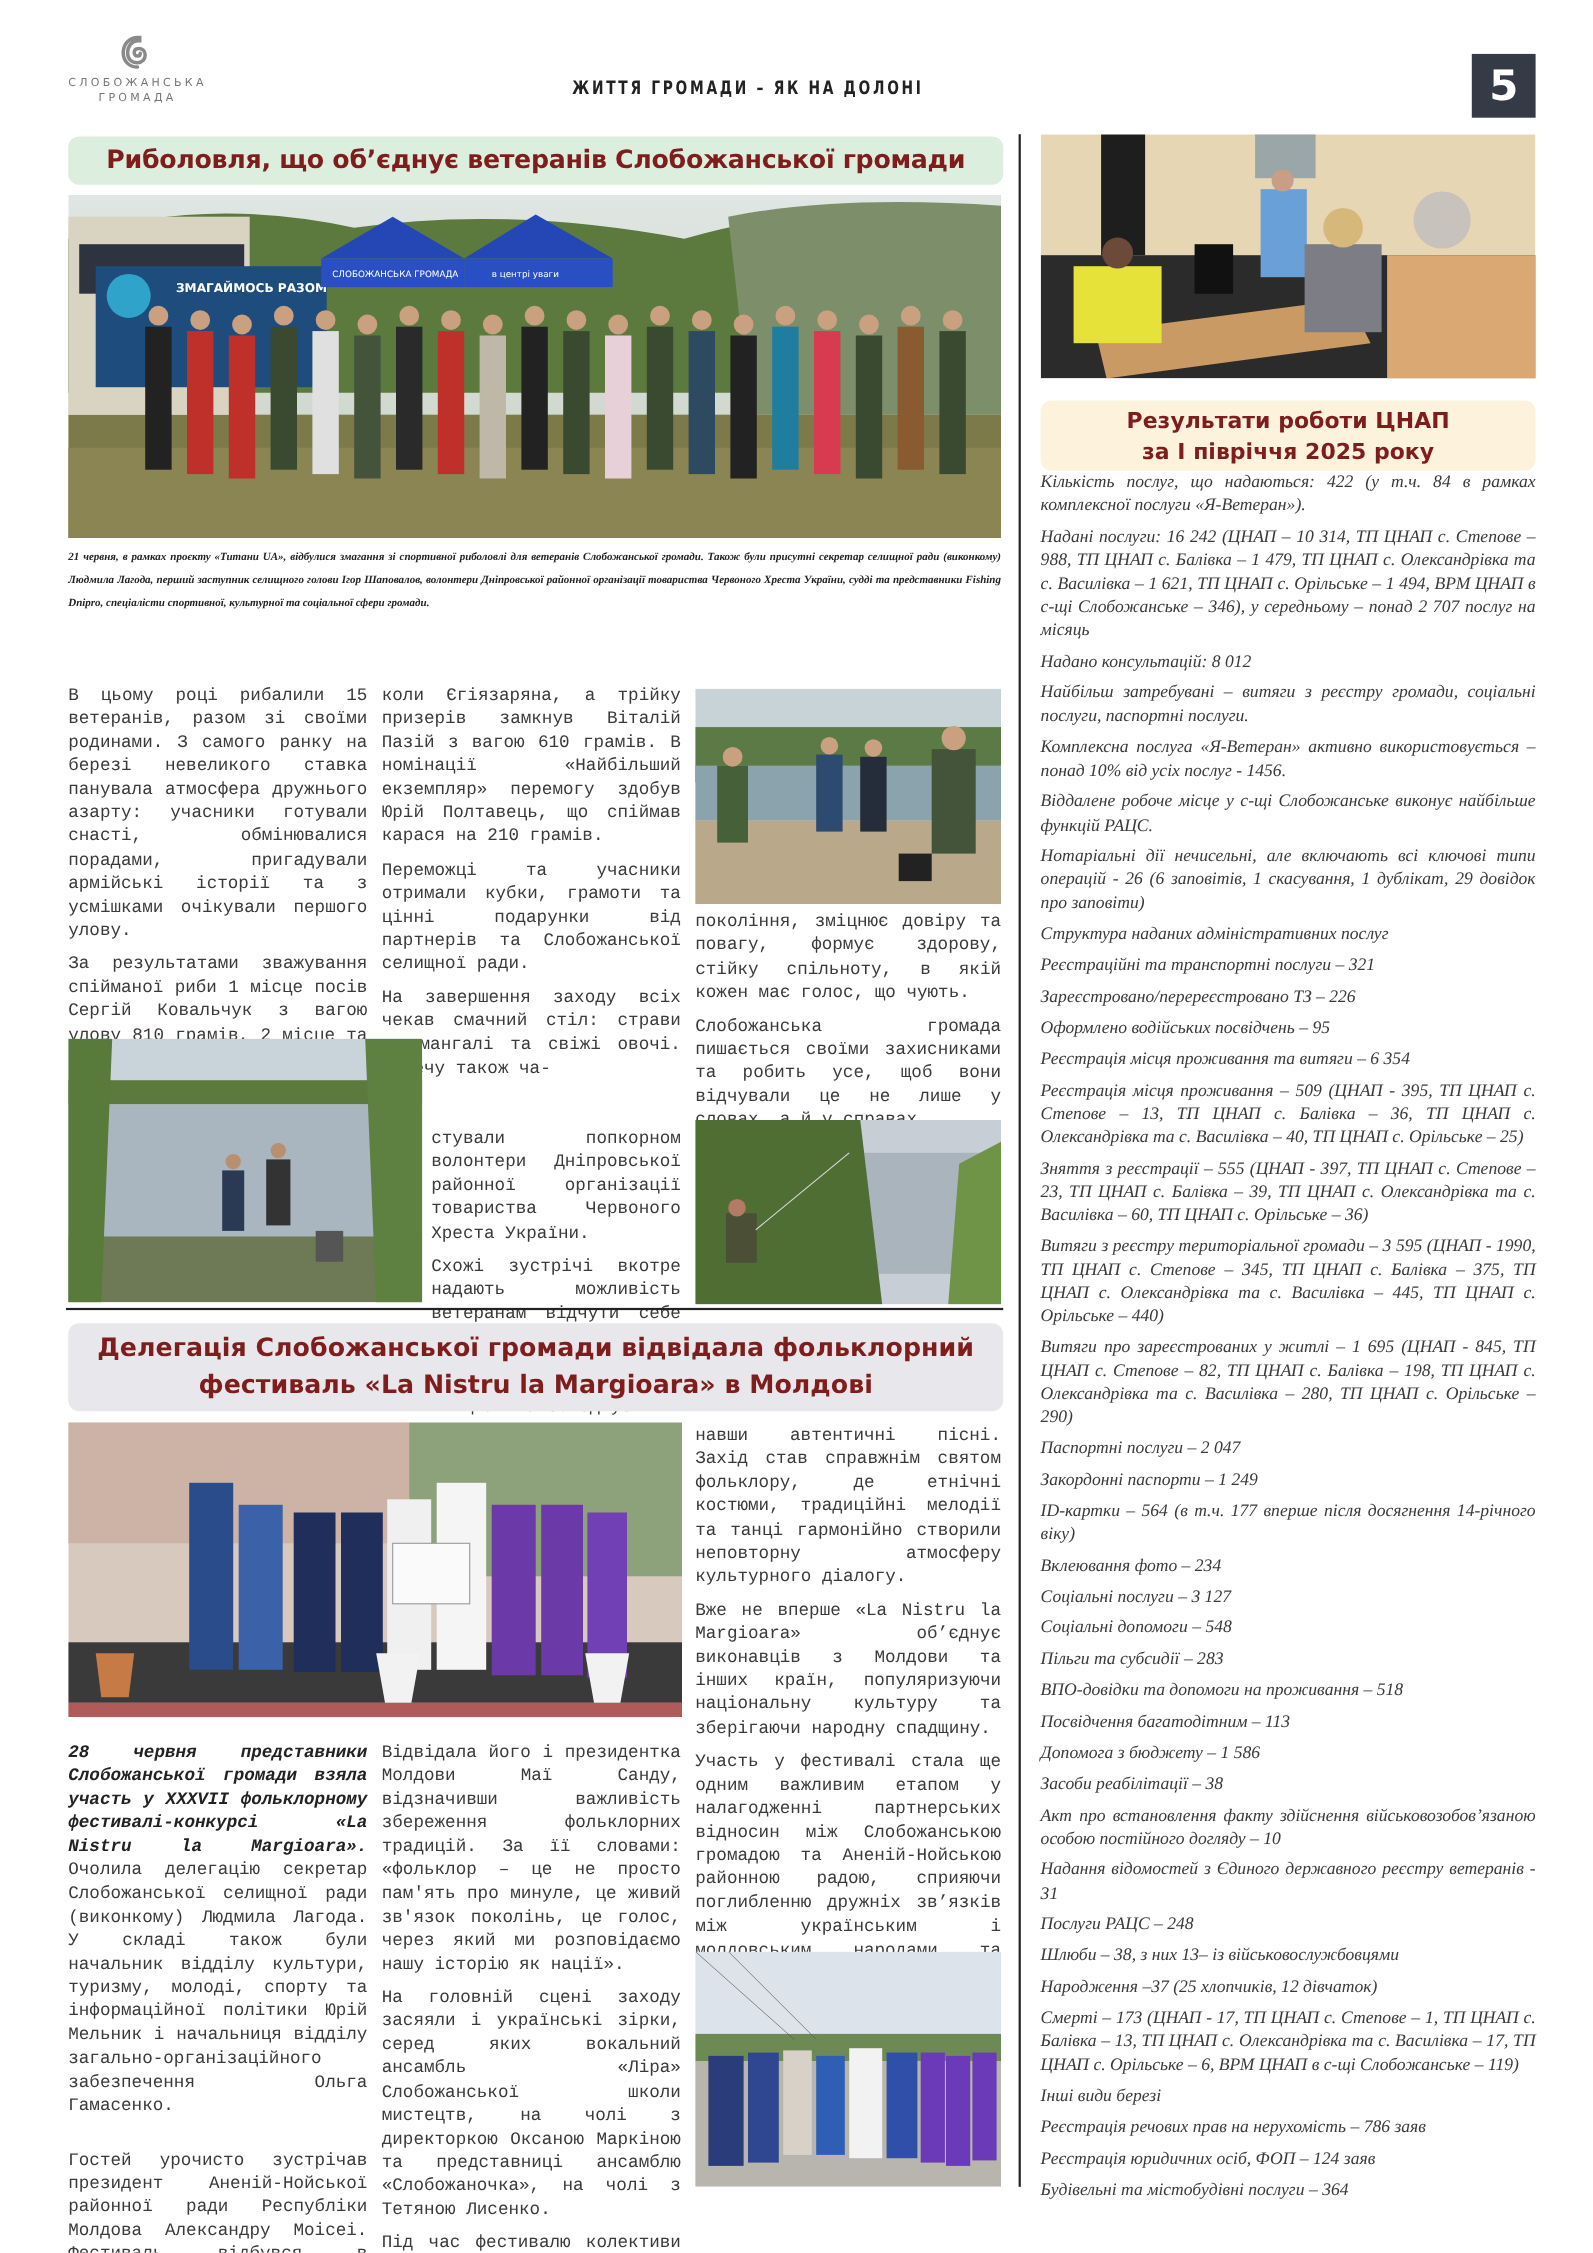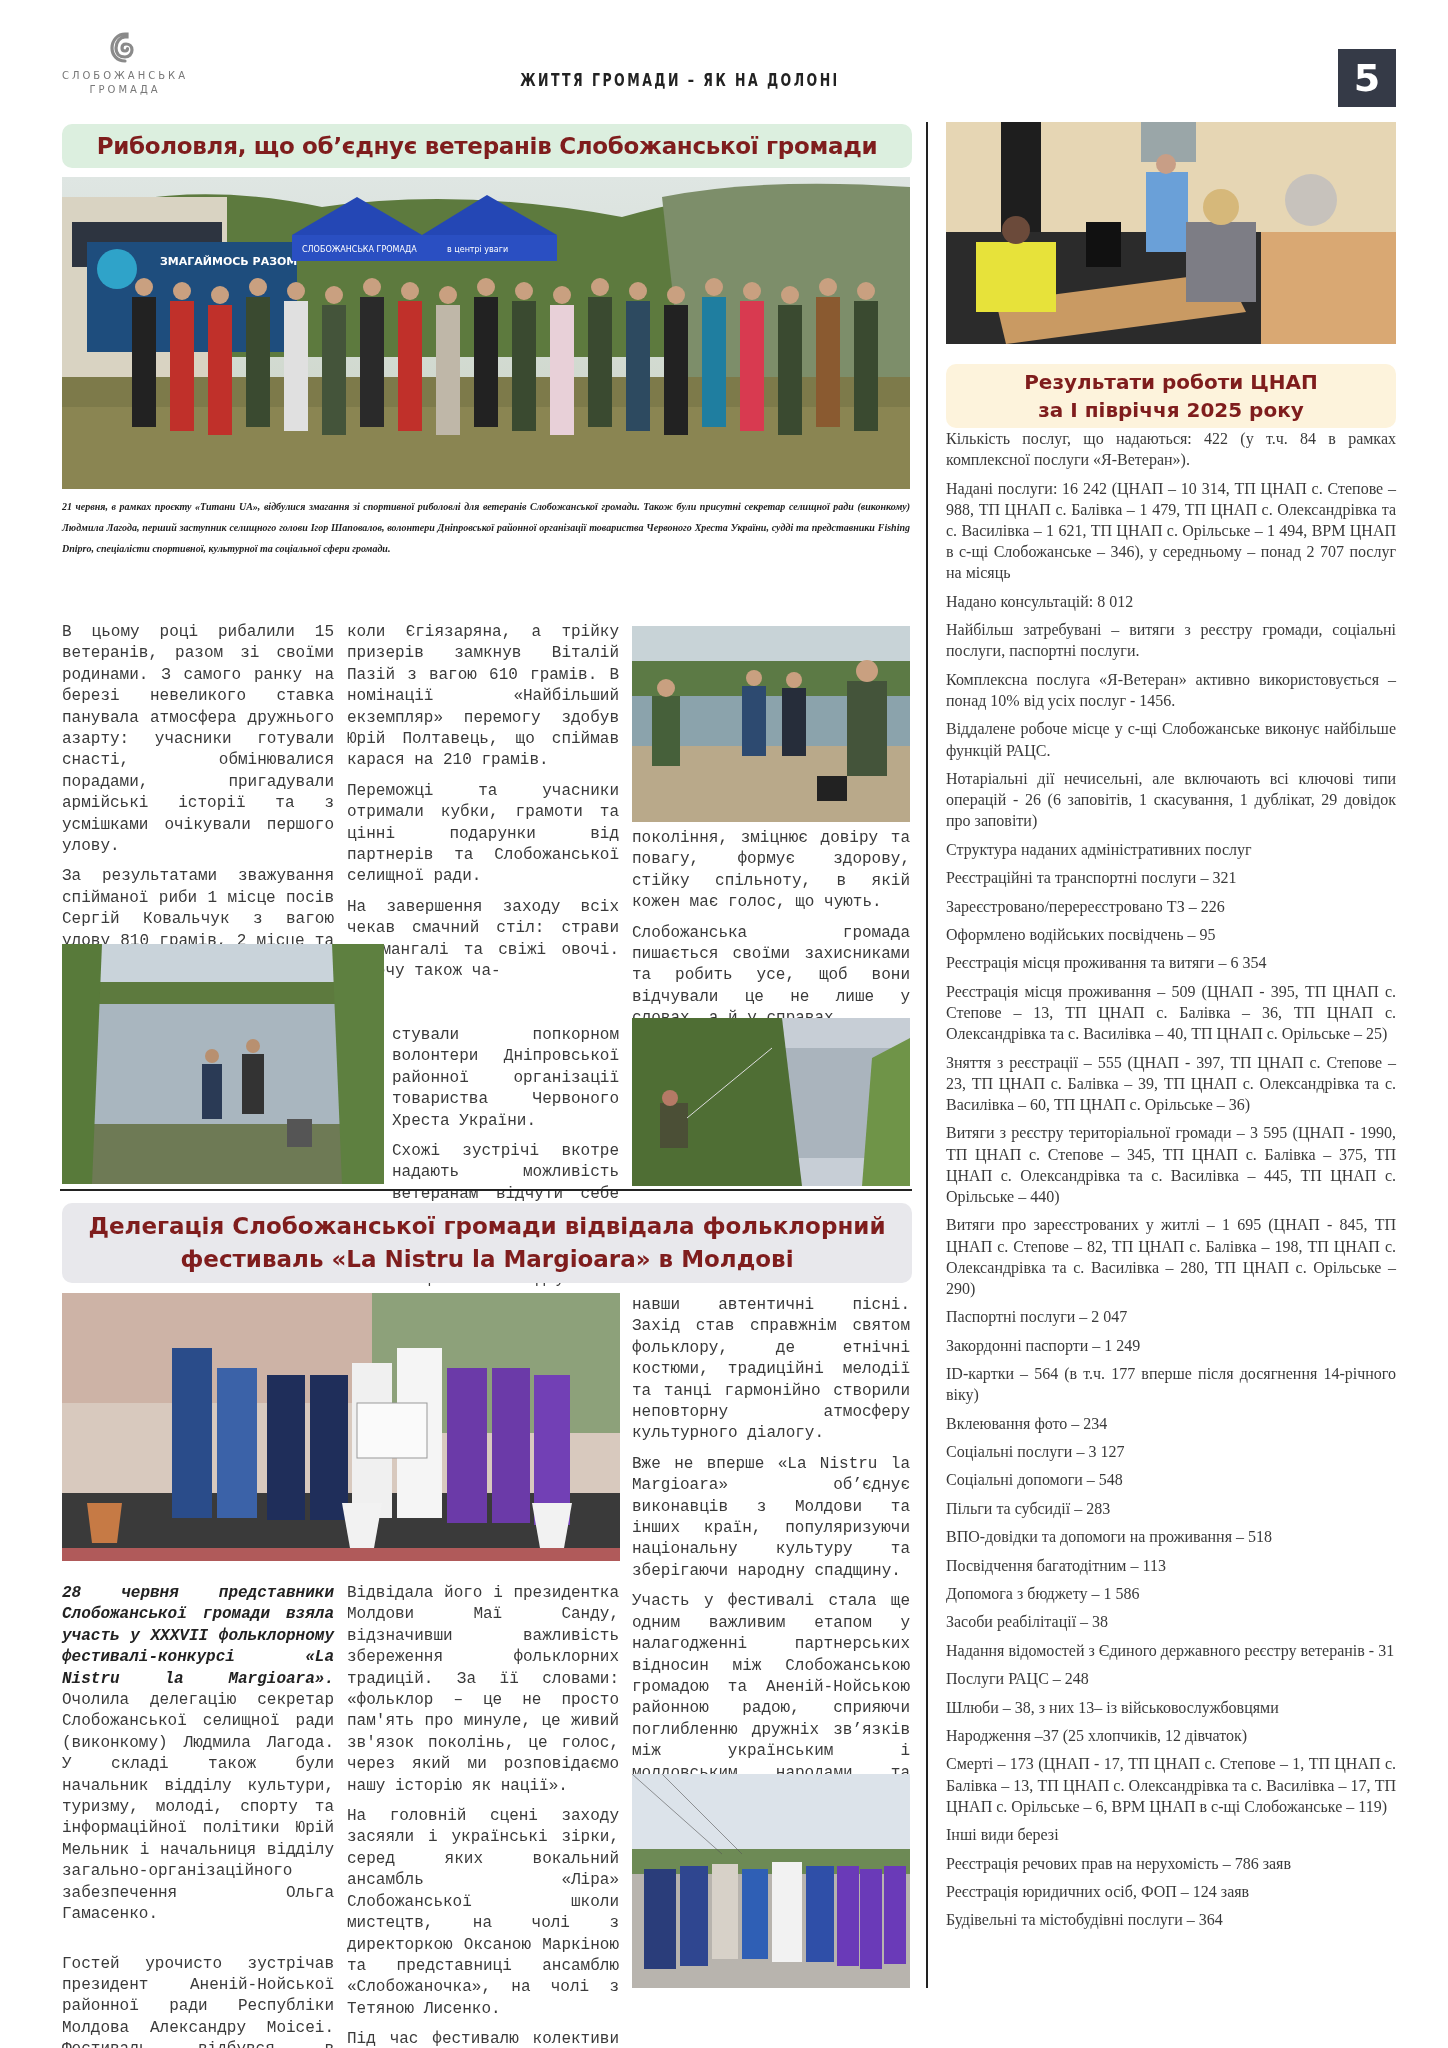--- a/index.html
+++ b/index.html
@@ -38,21 +38,21 @@
   #a1-col1{left:62px;top:622px;width:272px;}
   #a1-col2{left:347px;top:622px;width:272px;}
   #a1-col2b{left:392px;top:1025px;width:227px;}
   #a1-col3{left:632px;top:828px;width:278px;}
   #a2-col1{left:62px;top:1583px;width:272px;}
   #a2-col2{left:347px;top:1583px;width:272px;}
   #a2-col3{left:632px;top:1295px;width:278px;}
   .lead{font-style:italic;font-weight:bold;color:#222;}
   
   #stats{left:946px;top:428px;width:450px;}
-  #stats .item{font-size:16px;line-height:21.2px;color:#3a3a3a;text-align:justify;margin-bottom:7.2px;}
+  #stats .item{font-size:16px;line-height:21.2px;color:#3a3a3a;text-align:justify;margin-bottom:7.2px;font-style:italic;}
 </style>
 </head>
 <body>
 
 <div id="logo" class="abs">
   <svg class="spiral" viewBox="0 0 34 34">
     <path d="M17 31 C9 31 4 25 4 18 C4 10 10 4 17 4 L19 4 L19 7 L17 7 C12 7 8 12 8 18 C8 24 12 27 17 27 C21 27 24 24 24 20 C24 16 21 14 18 14 C15 14 14 16 14 18 C14 19.5 15 21 17 21 C18.5 21 19.5 20 19.5 18.5" fill="none" stroke="#8a8a8a" stroke-width="3.2" stroke-linecap="round"></path>
   </svg>
   <div class="l1">СЛОБОЖАНСЬКА</div>
   <div class="l2">ГРОМАДА</div>
@@ -306,20 +306,21 @@
     <div class="item">Закордонні паспорти – 1 249</div>
     <div class="item">ID-картки – 564 (в т.ч. 177 вперше після досягнення 14-річного віку)</div>
     <div class="item">Вклеювання фото – 234</div>
     <div class="item">Соціальні послуги – 3 127</div>
     <div class="item">Соціальні допомоги – 548</div>
     <div class="item">Пільги та субсидії – 283</div>
     <div class="item">ВПО-довідки та допомоги на проживання – 518</div>
     <div class="item">Посвідчення багатодітним – 113</div>
     <div class="item">Допомога з бюджету – 1 586</div>
     <div class="item">Засоби реабілітації – 38</div>
+    <div class="item">Акт про встановлення факту здійснення військовозобов’язаною особою постійного догляду – 10</div>
     <div class="item">Надання відомостей з Єдиного державного реєстру ветеранів - 31</div>
     <div class="item">Послуги РАЦС – 248</div>
     <div class="item">Шлюби – 38, з них 13– із військовослужбовцями</div>
     <div class="item">Народження –37 (25 хлопчиків, 12 дівчаток)</div>
     <div class="item">Смерті – 173 (ЦНАП - 17, ТП ЦНАП с. Степове – 1, ТП ЦНАП с. Балівка – 13, ТП ЦНАП с. Олександрівка та с. Василівка – 17, ТП ЦНАП с. Орільське – 6, ВРМ ЦНАП в с-щі Слобожанське – 119)</div>
     <div class="item">Інші види березі</div>
     <div class="item">Реєстрація речових прав на нерухомість – 786 заяв</div>
     <div class="item">Реєстрація юридичних осіб, ФОП – 124 заяв</div>
     <div class="item">Будівельні та містобудівні послуги – 364</div>
   </div>

